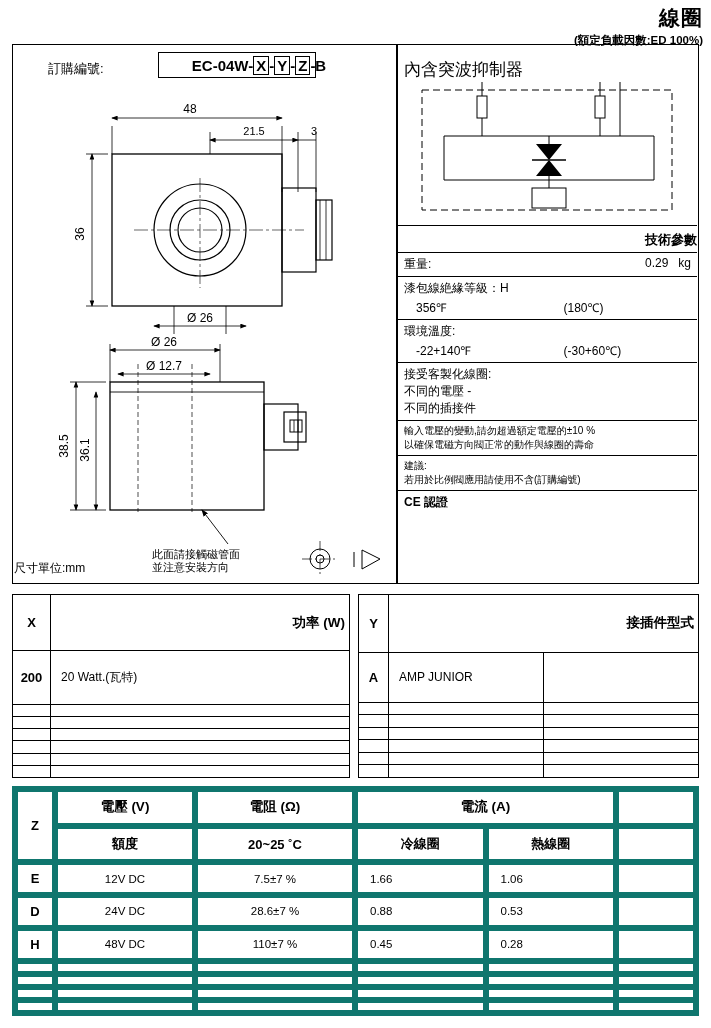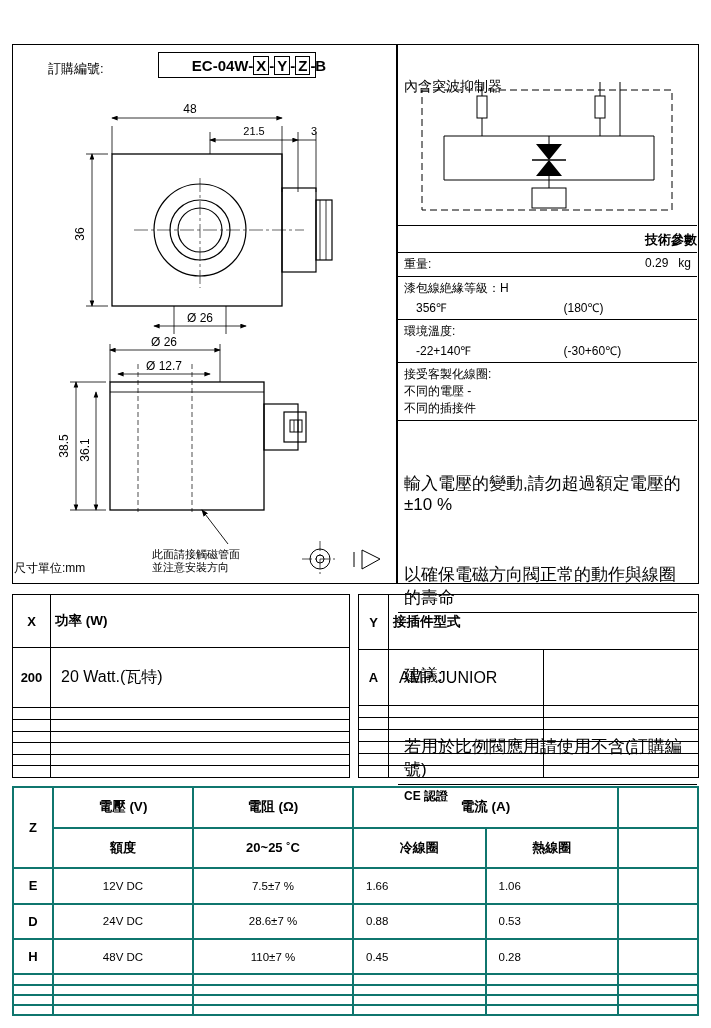--- a/index.html
+++ b/index.html
@@ -25,69 +25,73 @@
   
   .vdiv { position:absolute; left: 396px; top: 44px; width: 1.5px; height: 540px; background: #000; }
 
   
   .ordlabel { position:absolute; left: 48px; top: 60px; font-size: 13px; }
   .ordbox { position:absolute; left: 158px; top: 52px; width: 158px; height: 26px; border: 1.5px solid #000; display:flex; align-items:center; justify-content:center;padding-left:44px; }
   .ordbox .code { font-size: 15px; font-weight: bold; letter-spacing: 0px; white-space: nowrap; }
   .ordbox .vbox { display:inline-block; border:1px solid #000; padding: 0 2px; margin: 0 0px; }
 
   
-  .supp-title { position:absolute; left: 404px; top: 58px; font-size: 14px; margin-top: 20px; }
+  .supp-title { position:absolute; left: 404px; top: 58px; font-size: 17px; }
   .supp-box { position:absolute; left: 398px; top: 78px; width: 299px; height: 148px; border-bottom: 1.5px solid #000; }
   .supp-svg { position:absolute; left: 404px; top: 80px; }
 
   
   .tech { position:absolute; left: 398px; top: 228px; width: 299px; font-size: 12px; }
   .tech .row { border-bottom: 1px solid #000; padding: 3px 6px; position: relative; }
   .tech .hd { text-align:right; font-weight: bold; font-size: 13px; padding: 3px 0; }
   .tech .r { float:right; }
   .tech .clr { clear: both; }
-  .tech .small { font-size: 17px; margin-top: 48px; }
+  .tech .small { font-size: 10px; }
   .tech .twocol { display:flex; }
   .tech .twocol .c1 { width: 50%; padding-left: 12px; }
   .tech .twocol .c2 { width: 50%; padding-left: 16px; }
   .tech .ce { font-weight: bold; font-size: 12px; padding: 3px 6px; }
 
   
   .draw { position:absolute; left: 14px; top: 82px; width: 380px; height: 500px; }
   .unit { position:absolute; left: 14px; top: 560px; font-size: 12px; }
   .note { position:absolute; left: 152px; top: 548px; font-size: 11px; line-height: 13px; }
 
   
   .xy-left { position:absolute; left: 12px; top: 594px; width: 338px; height: 184px; }
   .xy-right { position:absolute; left: 358px; top: 594px; width: 341px; height: 184px; }
   table.grid { border-collapse: collapse; width: 100%; height: 100%; table-layout: fixed; }
   table.grid td, table.grid th { border: 1px solid #000; font-size: 12px; font-weight: normal; padding: 2px 4px; }
-  table.grid .hdcell { font-weight: bold; font-size: 13.5px; text-align: left; }
+  table.grid .hdcell { font-weight: bold; font-size: 13.5px; text-align: right; }
   table.grid .keycell { font-weight: bold; text-align: center; font-size: 13px; }
   table.grid .val { text-align: center; font-size: 11.5px; }
-  table.grid .valL { text-align: left; font-size: 16px; padding-left: 10px; }
+  table.grid .valL { text-align: left; font-size: 12px; padding-left: 10px; }
 
   
   .ztable { position:absolute; left: 12px; top: 786px; width: 687px; height: 230px; }
   table.zgrid { border-collapse: collapse; width: 100%; height: 100%; table-layout: fixed; }
-  table.zgrid td { border: 2px solid #0f766e; font-size: 12px; padding: 2px 4px; text-align:center; }
+  table.zgrid td { border: 6px solid #0f766e; font-size: 12px; padding: 2px 4px; text-align:center; }
   table.zgrid .zhd { font-weight: bold; font-size: 13.5px; }
   table.zgrid .zsub { font-weight: bold; font-size: 13px; }
   table.zgrid .zkey { font-weight: bold; font-size: 13px; }
   table.zgrid .zval { font-size: 11.5px; }
   table.zgrid .zvalL { font-size: 11.5px; text-align:left; padding-left: 12px; }
 
   .outer, .ztable, .xy-left, .xy-right { }
   .thickb { border: 1.5px solid #000 !important; }
 </style>
 </head>
 <body>
 
 <div class="page">
 
+  <div class="hdr">
+    <div class="t1">線圈</div>
+    <div class="t2">(額定負載因數:ED 100%)</div>
+  </div>
 
   <div class="outer"></div>
   <div class="vdiv"></div>
 
   <div class="ordlabel">訂購編號:</div>
   <div class="ordbox">
     <span class="code"><span>EC-04W-</span><span class="vbox">X</span><span>-</span><span class="vbox">Y</span><span>-</span><span class="vbox">Z</span><span>-B</span></span>
   </div>
 
   <div class="supp-title">內含突波抑制器</div>

